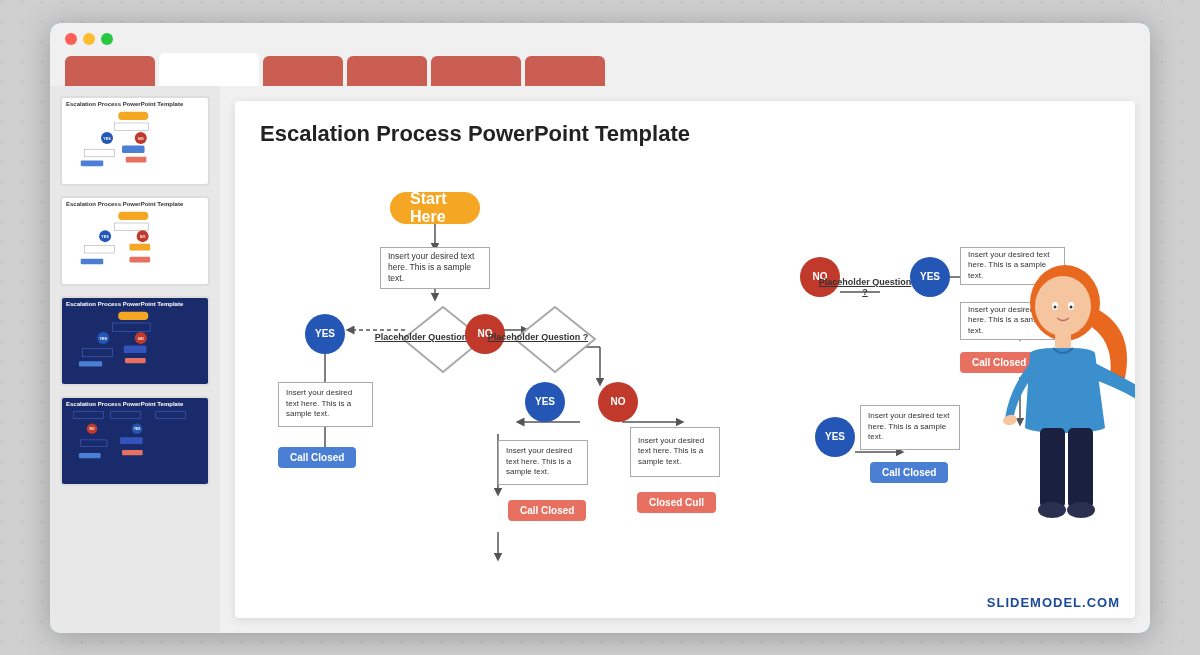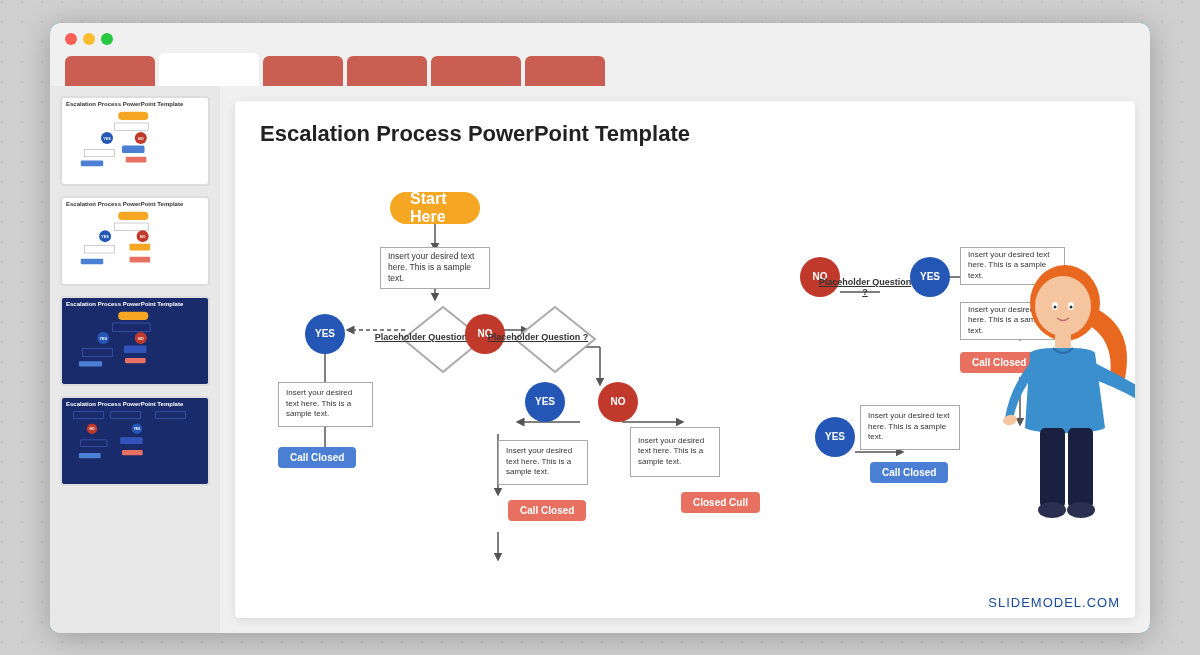--- a/index.html
+++ b/index.html
@@ -226,21 +226,21 @@
       bottom: -10px;
       width: 180px;
       height: 380px;
     }
     
     .watermark {
       position: absolute;
       bottom: 8px;
       right: 15px;
       font-size: 13px;
-      font-weight: normal;
+      font-weight: bold;
       color: #1a4a9c;
       letter-spacing: 1px;
       text-align: right;
     }
     
     .dot-bg {
       position: fixed;
       top: 0; left: 0;
       width: 100%; height: 100%;
       pointer-events: none;
@@ -444,21 +444,21 @@
           <div class="fc-box" style="left:238px;top:278px;width:90px;height:45px;font-size:8px;">
             Insert your desired text here. This is a sample text.
           </div>
 
           <div class="fc-box" style="left:370px;top:265px;width:90px;height:50px;font-size:8px;">
             Insert your desired text here. This is a sample text.
           </div>
 
           <div class="fc-btn-salmon" style="left:248px;top:338px;">Call Closed</div>
 
-          <div class="fc-btn-salmon" style="left:377px;top:330px;margin-left:44px;">Closed Cull</div>
+          <div class="fc-btn-salmon" style="left:377px;top:330px;">Closed Cull</div>
 
           <div class="fc-circle" style="left:540px;top:95px;width:40px;height:40px;background:#c0392b;font-size:10px;">NO</div>
 
           <div class="fc-diamond-label" style="left:555px;top:100px;width:100px;height:50px;font-size:9px;font-weight:600;">
             Placeholder Question ?
           </div>
 
           <div class="fc-circle" style="left:650px;top:95px;width:40px;height:40px;background:#2457b5;font-size:10px;">YES</div>
 
           <div class="fc-box" style="left:700px;top:85px;width:105px;height:38px;font-size:8px;">

